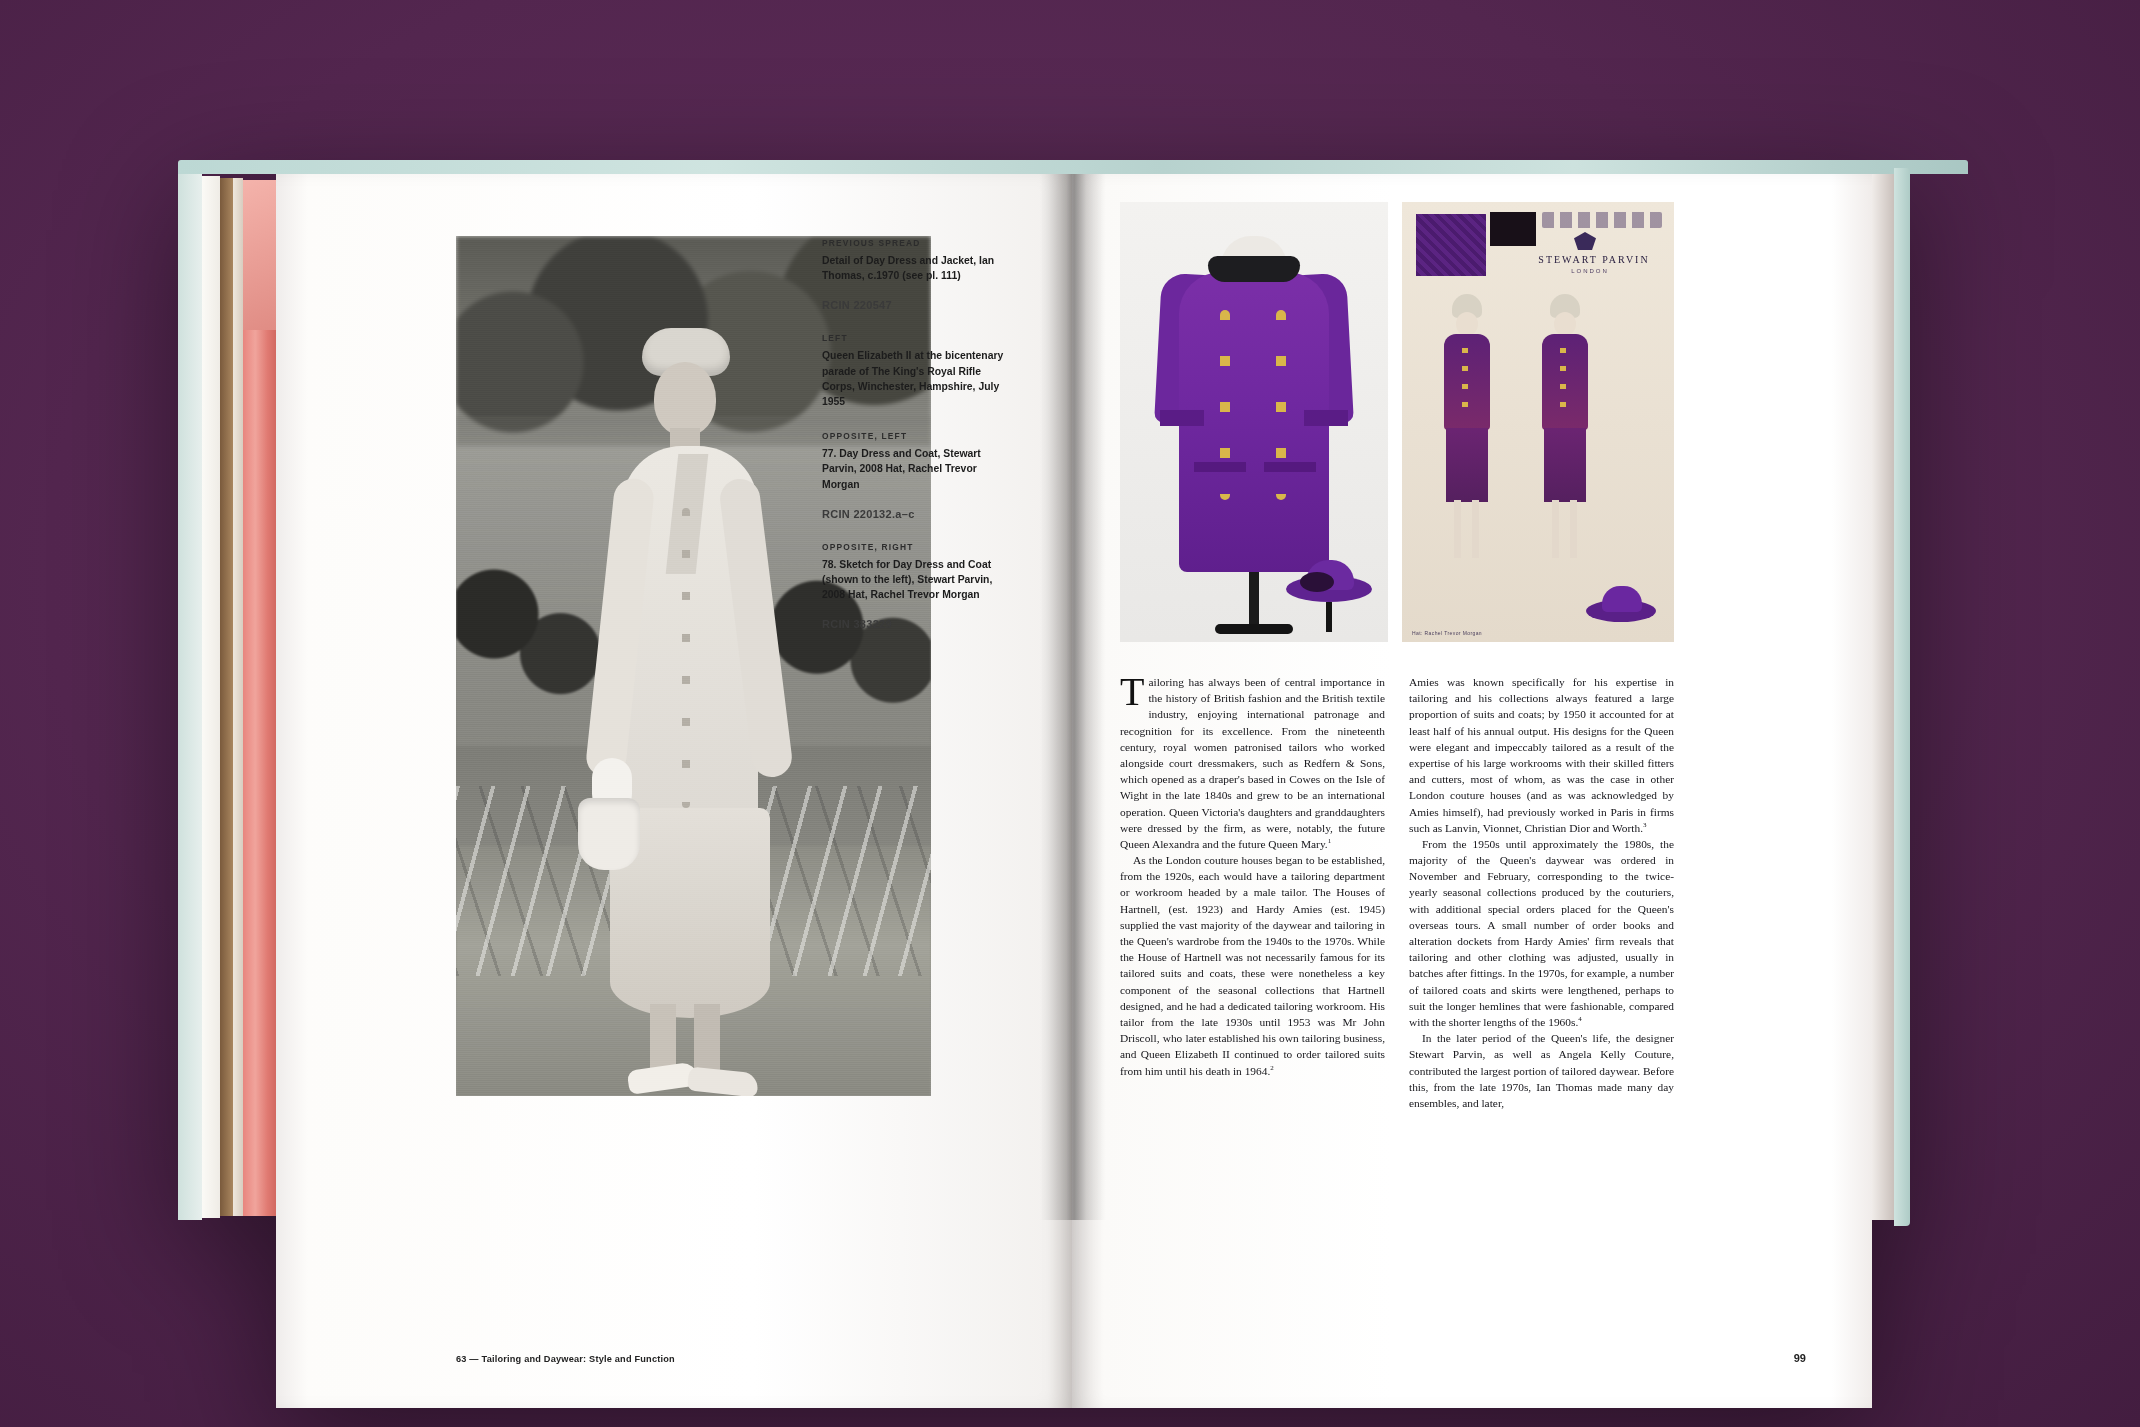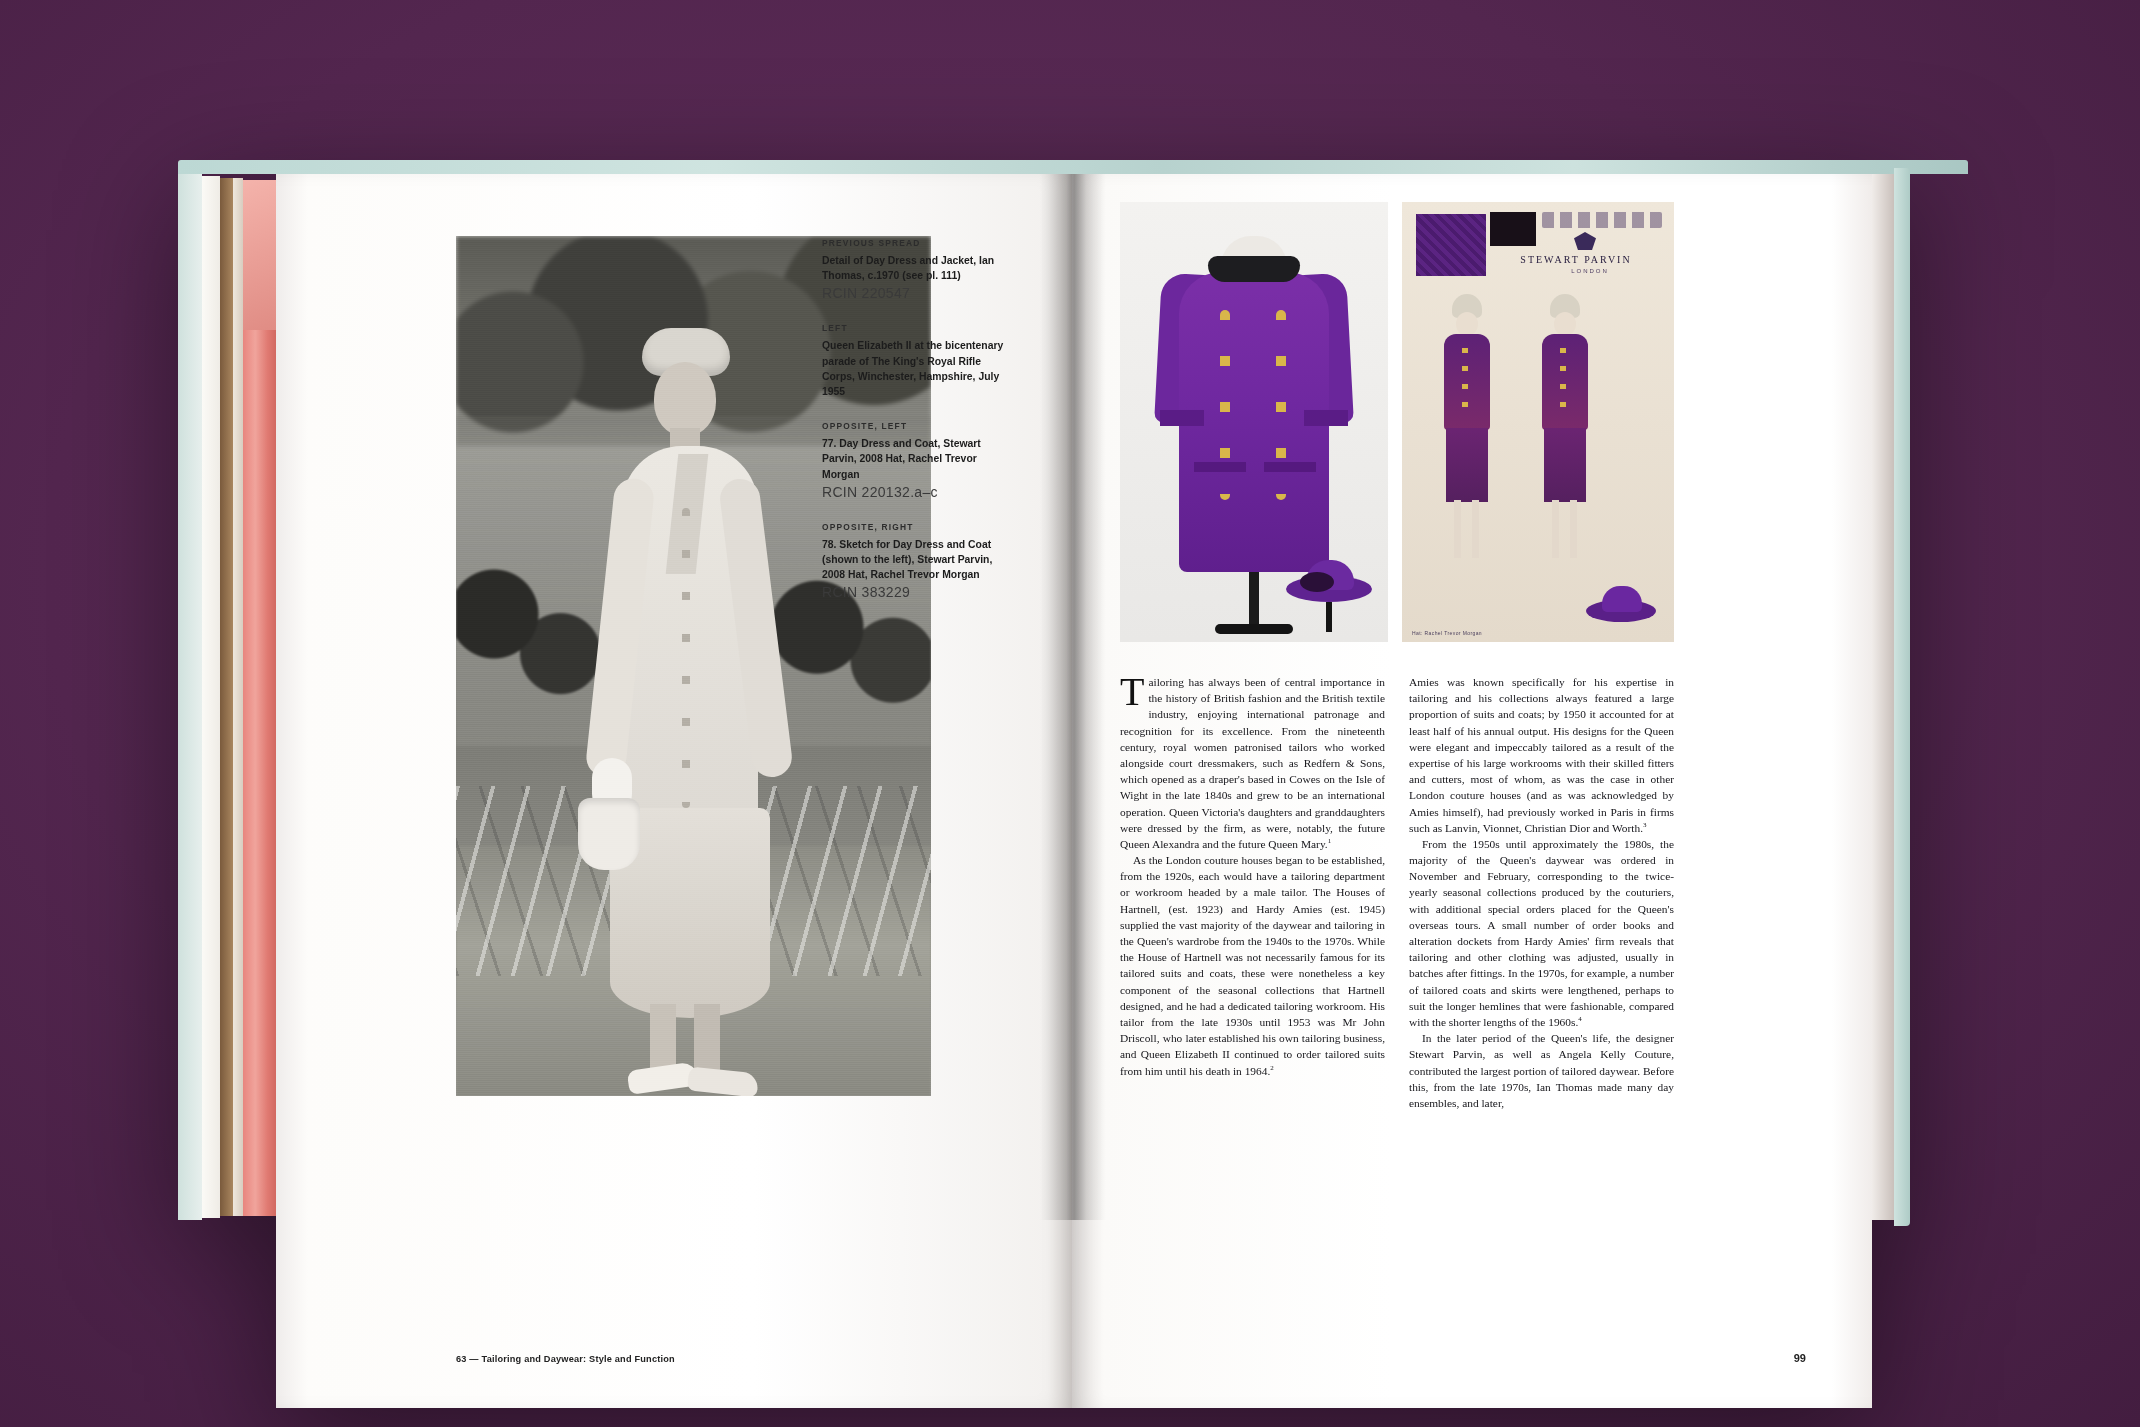--- a/index.html
+++ b/index.html
@@ -134,21 +134,21 @@
   .captions {
     position:absolute; left: 546px; top: 64px; width: 186px;
     color:#1a1a1a;
   }
   .cap-block { margin-bottom: 22px; }
   .cap-head {
     font-size: 8.4px; letter-spacing: 1.2px; text-transform: uppercase;
     color:#2c2c2c; margin-bottom: 5px; font-weight: 700;
   }
   .cap-body { font-size: 10.4px; line-height: 1.46; color:#1c1c1c; font-weight:700; }
-  .cap-rcin { font-size: 14px; letter-spacing: .3px; color:#3a3a3a; margin-top:2px; font-weight:400;}
+  .cap-rcin { font-size: 11px; letter-spacing: .3px; color:#3a3a3a; margin-top:16px; font-weight:700;}
 
   .folio-left {
     position:absolute; left: 180px; bottom: 44px;
     font-size: 9.2px; color:#222; letter-spacing:.2px; font-weight:700;
   }
   .folio-right {
     position:absolute; right: 66px; bottom: 44px;
     font-size: 11px; color:#222; font-weight:700;padding-left:28px;
   }
 
@@ -187,21 +187,21 @@
   .plate-b {
     position:absolute; left: 330px; top: 28px; width: 272px; height: 440px;
     background: linear-gradient(180deg,#efe7da,#e4dacb);
     overflow:hidden;
   }
   .sw-velvet { position:absolute; left:14px; top:12px; width:70px; height:62px; background:repeating-linear-gradient(45deg,#4b1b6e 0 4px,#5b2482 4px 8px); }
   .sw-dark { position:absolute; left:88px; top:10px; width:46px; height:34px; background:#181018; }
   .sketch-note { position:absolute; left:140px; top:10px; width:120px; height:16px;
     background: repeating-linear-gradient(90deg, rgba(60,40,90,.55) 0 12px, transparent 12px 18px); opacity:.8; border-radius:2px;}
   .sp-crest { position:absolute; left:172px; top:30px; width:22px; height:18px; background:#3a2a5a; clip-path: polygon(50% 0,100% 35%,82% 100%,18% 100%,0 35%); }
-  .sp-title { position:absolute; left:104px; top:52px; width:140px; text-align:center; font-size:10px; letter-spacing:2px; color:#2a2040; font-family:"Liberation Serif", serif; }
+  .sp-title { position:absolute; left:122px; top:52px; width:140px; text-align:center; font-size:10px; letter-spacing:2px; color:#2a2040; font-family:"Liberation Serif", serif; }
   .sp-sub { position:absolute; left:118px; top:66px; width:140px; text-align:center; font-size:6px; letter-spacing:2px; color:#4a3a60; }
   .croquis { position:absolute; top:92px; width:86px; height:280px; }
   .croquis.one { left:22px; }
   .croquis.two { left:120px; }
   .cq-hair { position:absolute; left:28px; top:0; width:30px; height:24px; background:#d8d2c4; border-radius:16px 16px 6px 6px; }
   .cq-face { position:absolute; left:32px; top:18px; width:22px; height:24px; background:#e9ded0; border-radius:50%; }
   .cq-top { position:absolute; left:20px; top:40px; width:46px; height:96px; background:linear-gradient(180deg,#5d2176,#7a2a6a); border-radius:12px 12px 4px 4px; }
   .cq-skirt { position:absolute; left:22px; top:134px; width:42px; height:74px; background:linear-gradient(180deg,#6b2472,#55205f); }
   .cq-legL { position:absolute; left:30px; top:206px; width:7px; height:58px; background:#e3d8cb; }
   .cq-legR { position:absolute; left:48px; top:206px; width:7px; height:58px; background:#e3d8cb; }

